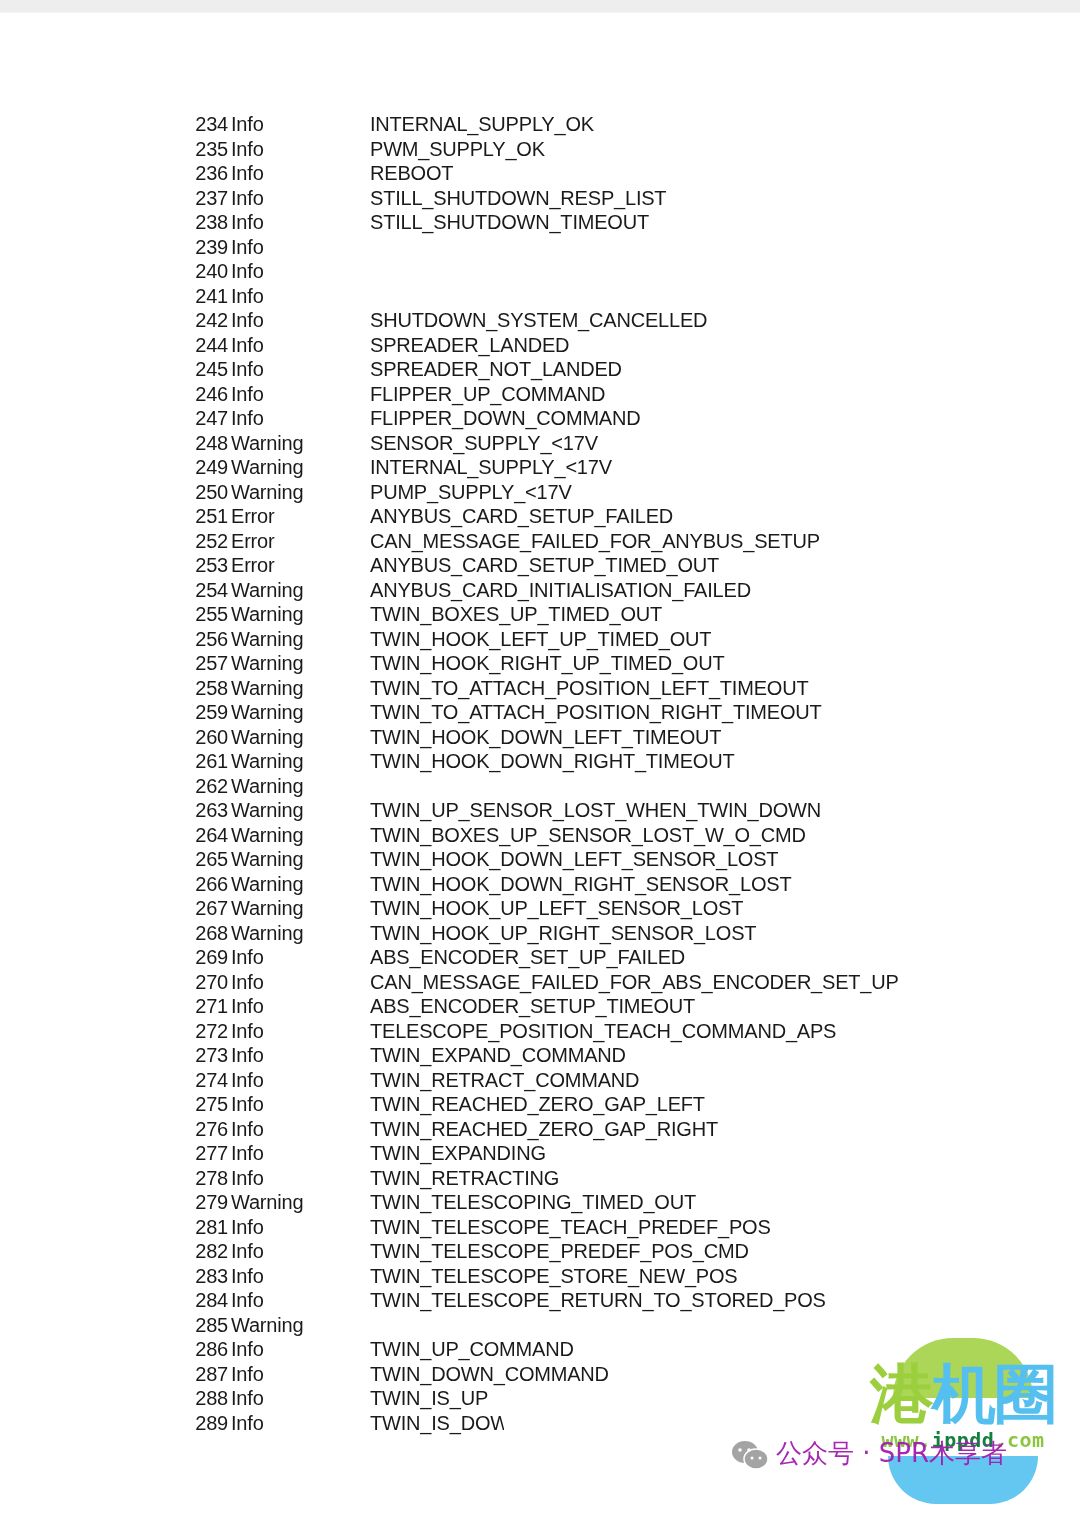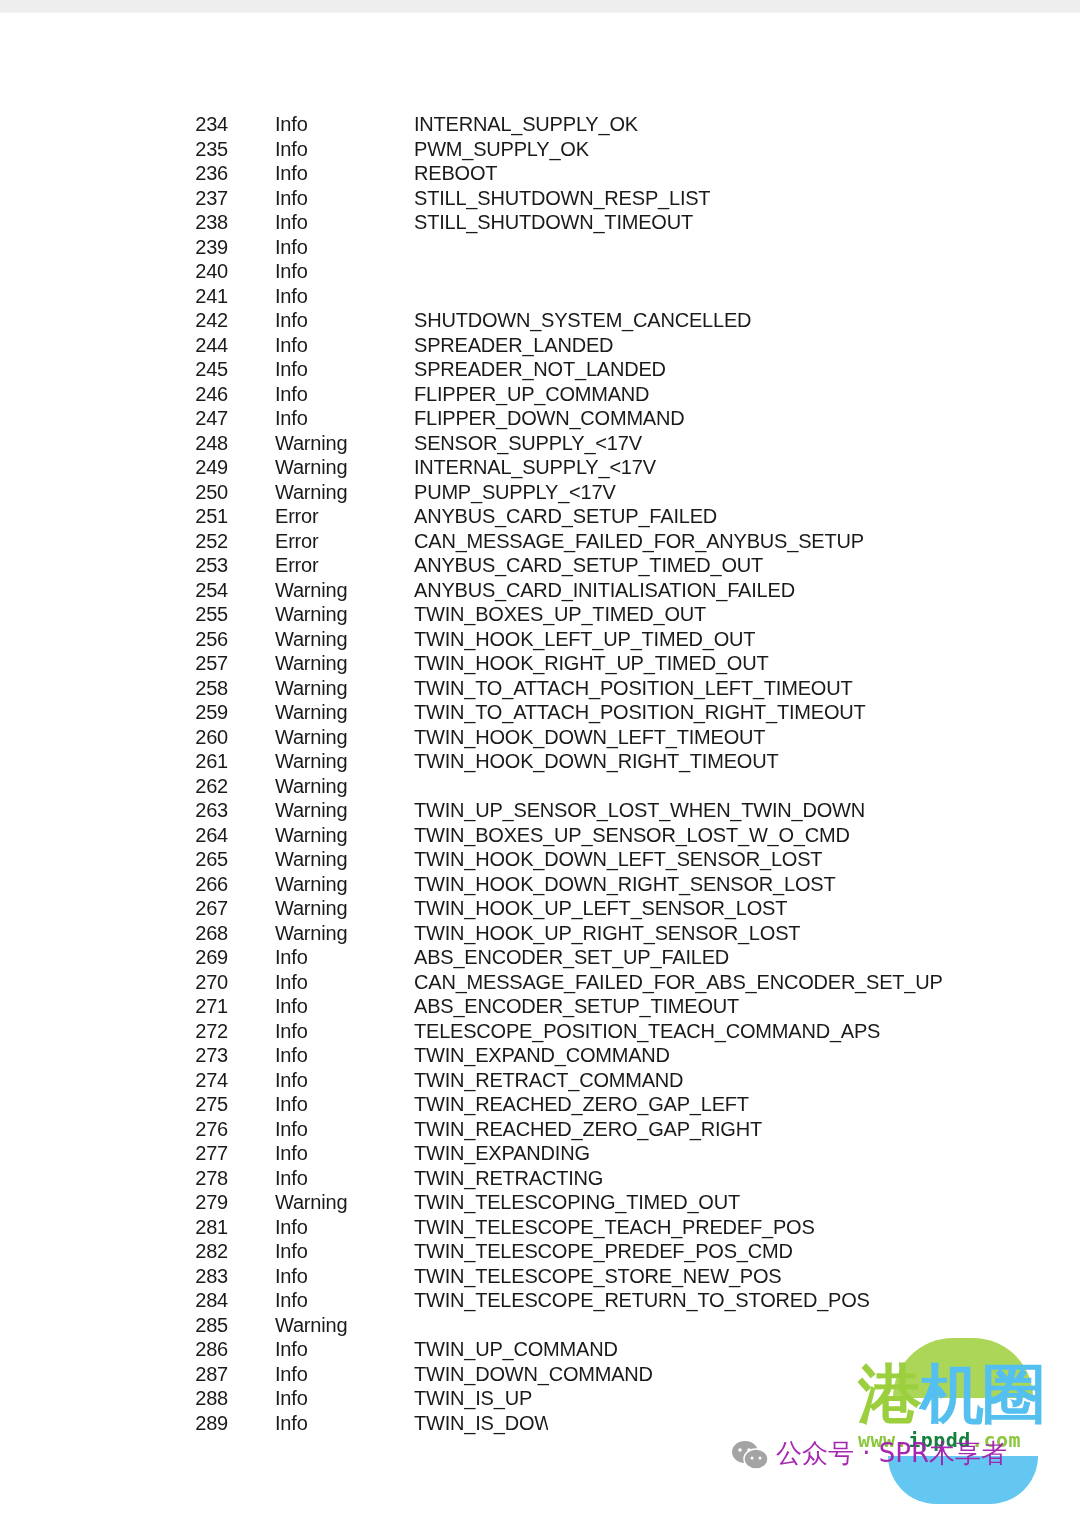--- a/index.html
+++ b/index.html
@@ -29,21 +29,20 @@
       top: 112px;
       width: 1080px;
     }
     .row {
       position: relative;
       height: 24.5px;
       font-size: 20px;
       line-height: 24.5px;
       white-space: nowrap;
       letter-spacing: -0.2px;
-      margin-left: 44px;
     }
     .code {
       position: absolute;
       right: calc(1080px - 228px);
       top: 0;
       text-align: right;
     }
     .severity {
       position: absolute;
       left: 231px;
@@ -59,20 +58,21 @@
       overflow: hidden;
     }
 
     
     .watermark {
       position: absolute;
       left: 730px;
       top: 1330px;
       width: 350px;
       height: 196px;
+      text-align: center;
     }
     .logo {
       position: absolute;
       left: 128px;
       top: 8px;
       width: 210px;
       height: 190px;
     }
     .logo-arc-top {
       position: absolute;

